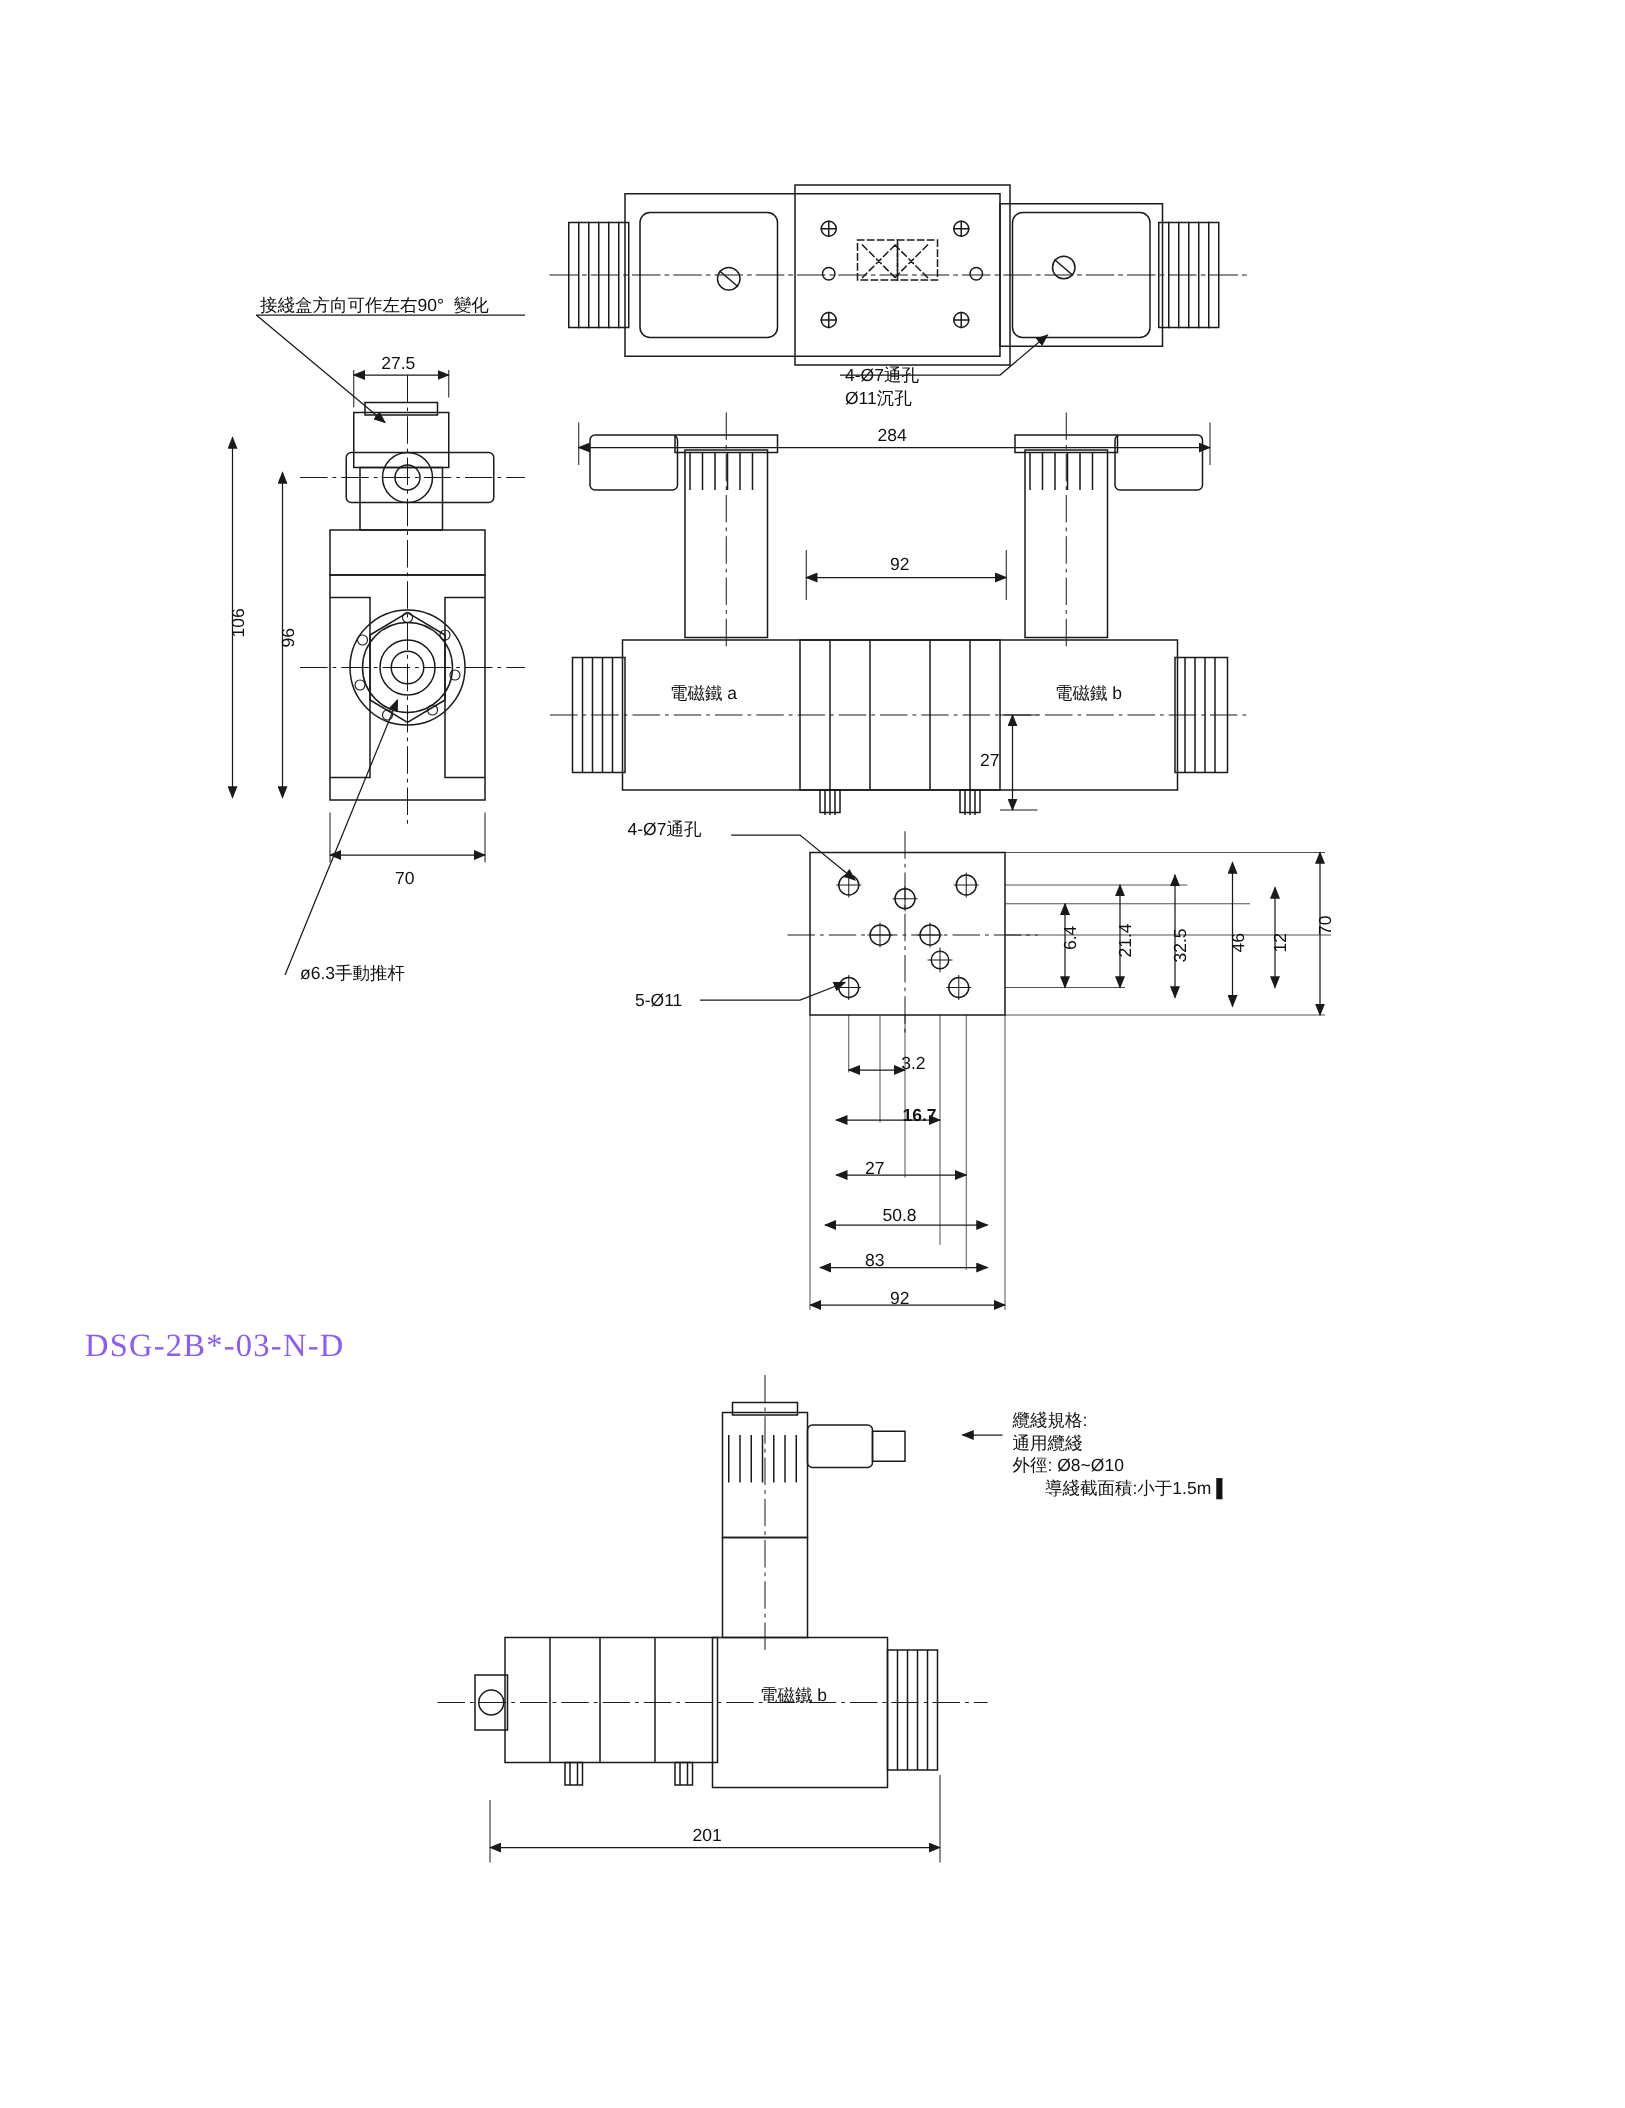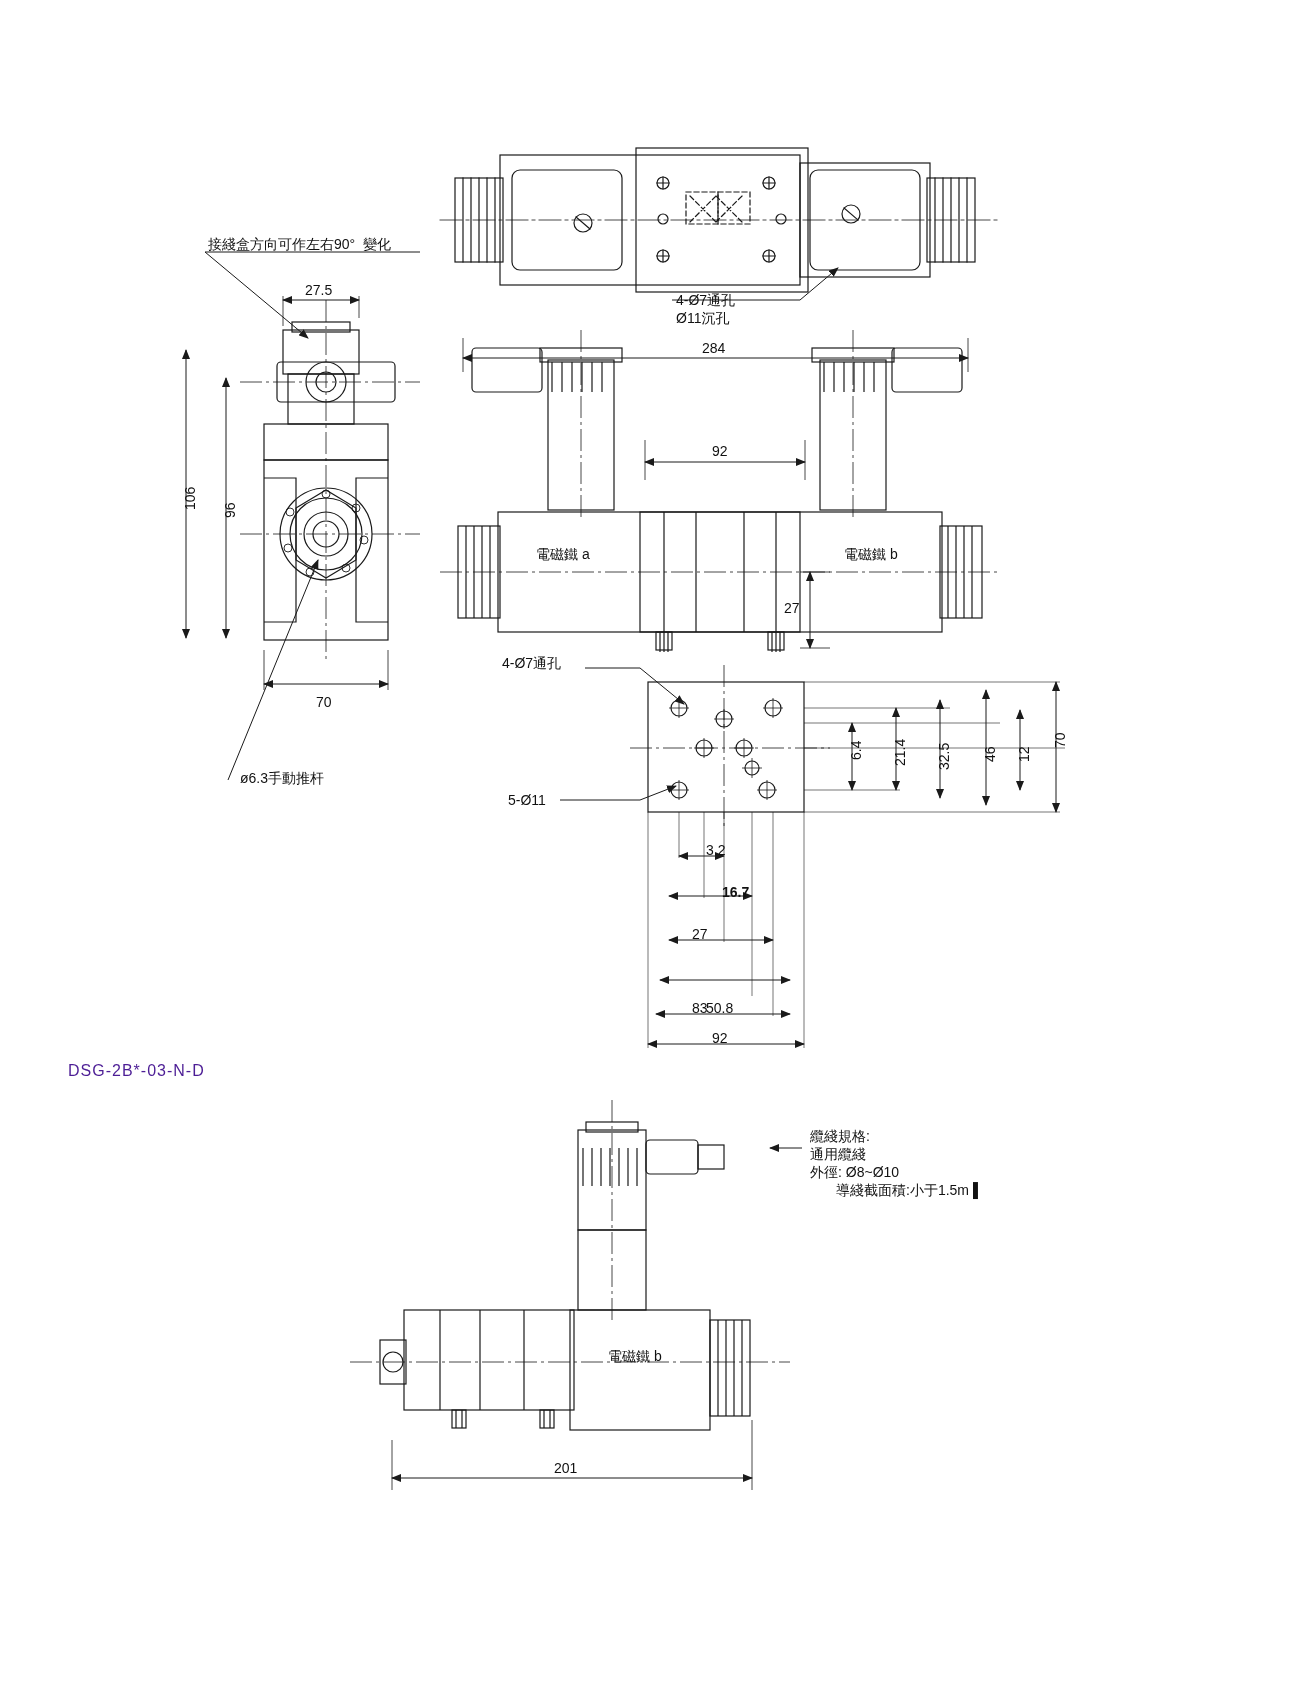--- a/index.html
+++ b/index.html
@@ -36,24 +36,24 @@
     white-space: pre;
     line-height: 1.25;
   }
   .lbl.dim { font-size: 14px; }
   .lbl.rot90 {
     transform: rotate(-90deg);
     transform-origin: left top;
   }
   .title {
     position: absolute;
-    font-size: 16px;
+    font-size: 26px;
     letter-spacing: 1px;
-    color: #4c1d95;
-    font-family: Liberation Sans, sans-serif;
+    color: #8b5cf6;
+    font-family: Liberation Serif, serif;
     white-space: pre;
   }
 </style>
 </head>
 <body>
 
 <div id="sheet">
 
   <svg class="drawing" viewBox="0 0 1300 1686">
     <defs>
@@ -274,23 +274,23 @@
   <div class="lbl dim" style="left:712px; top:443px;">92</div>
   <div class="lbl dim" style="left:784px; top:600px;">27</div>
 
   <div class="lbl dim rot90" style="left:848px; top:760px;">6.4</div>
   <div class="lbl dim rot90" style="left:892px; top:766px;">21.4</div>
   <div class="lbl dim rot90" style="left:936px; top:770px;">32.5</div>
   <div class="lbl dim rot90" style="left:982px; top:762px;">46</div>
   <div class="lbl dim rot90" style="left:1016px; top:762px;">12</div>
   <div class="lbl dim rot90" style="left:1052px; top:748px;">70</div>
 
-  <div class="lbl dim" style="left:706px; top:842px;">3.2</div>
+  <div class="lbl dim" style="left:706px; top:842px;padding-left:15px;">3.2</div>
   <div class="lbl dim" style="left:722px; top:884px;font-weight:bold;">16.7</div>
   <div class="lbl dim" style="left:692px; top:926px;">27</div>
-  <div class="lbl dim" style="left:706px; top:1000px;">50.8</div>
+  <div class="lbl dim" style="left:706px; top:964px;">50.8</div>
   <div class="lbl dim" style="left:692px; top:1000px;">83</div>
   <div class="lbl dim" style="left:712px; top:1030px;">92</div>
 
   <div class="lbl dim" style="left:554px; top:1460px;">201</div>
 
   <div class="title" style="left:68px; top:1062px;">DSG-2B*-03-N-D</div>
 </div>
 
 </body></html>

